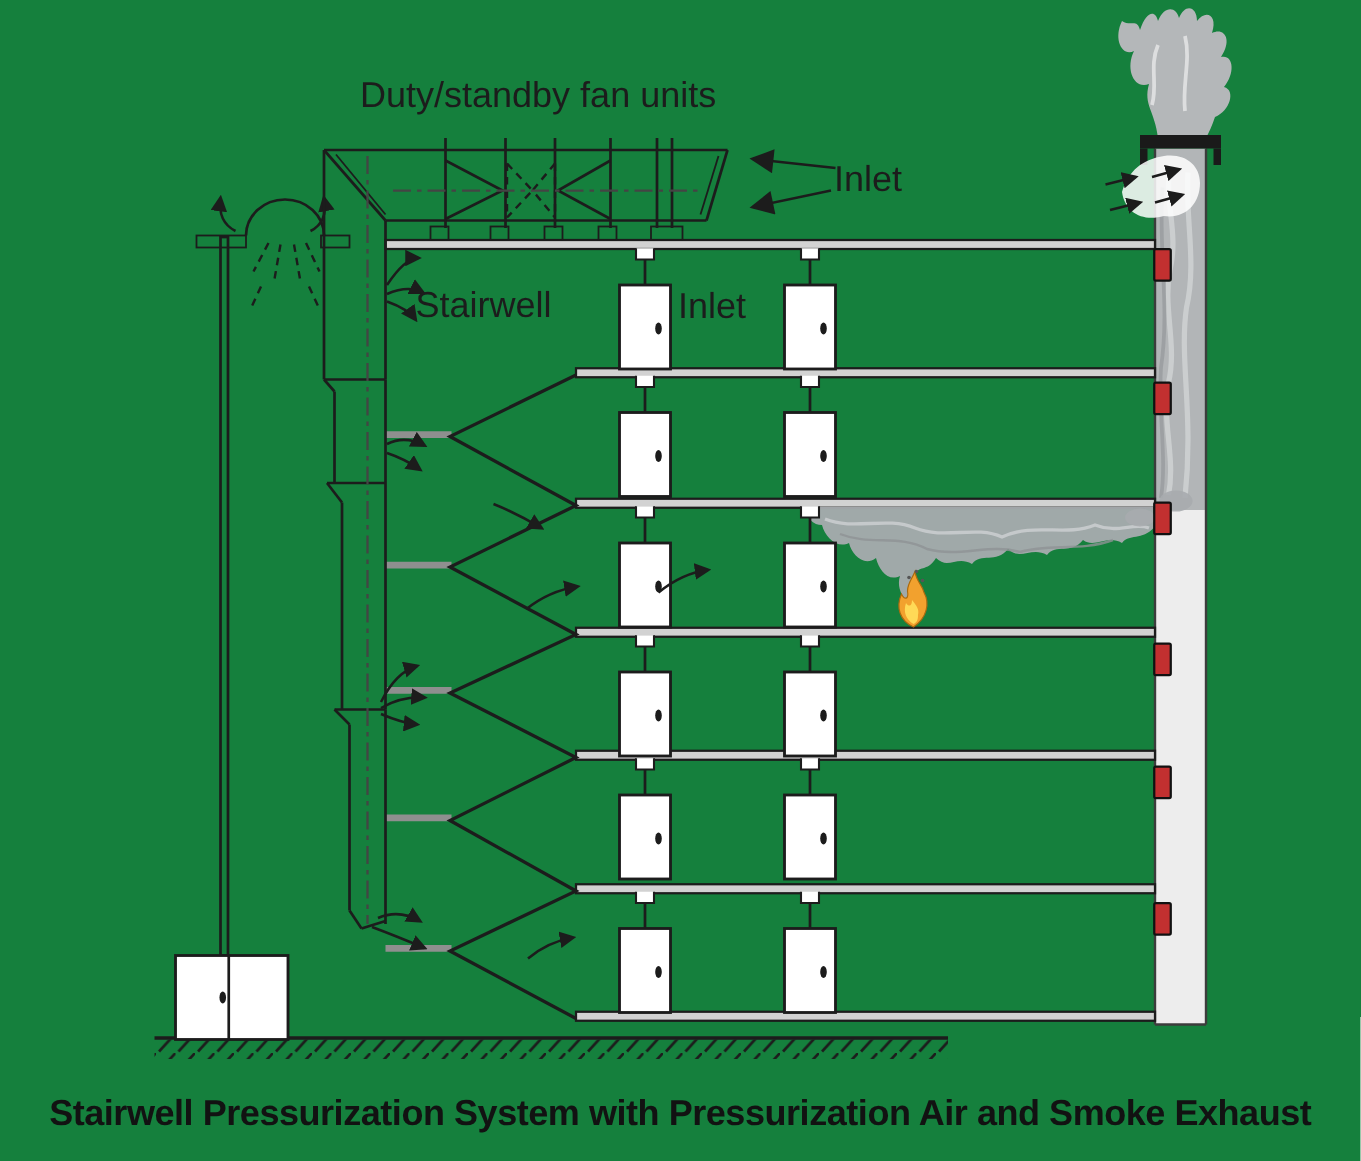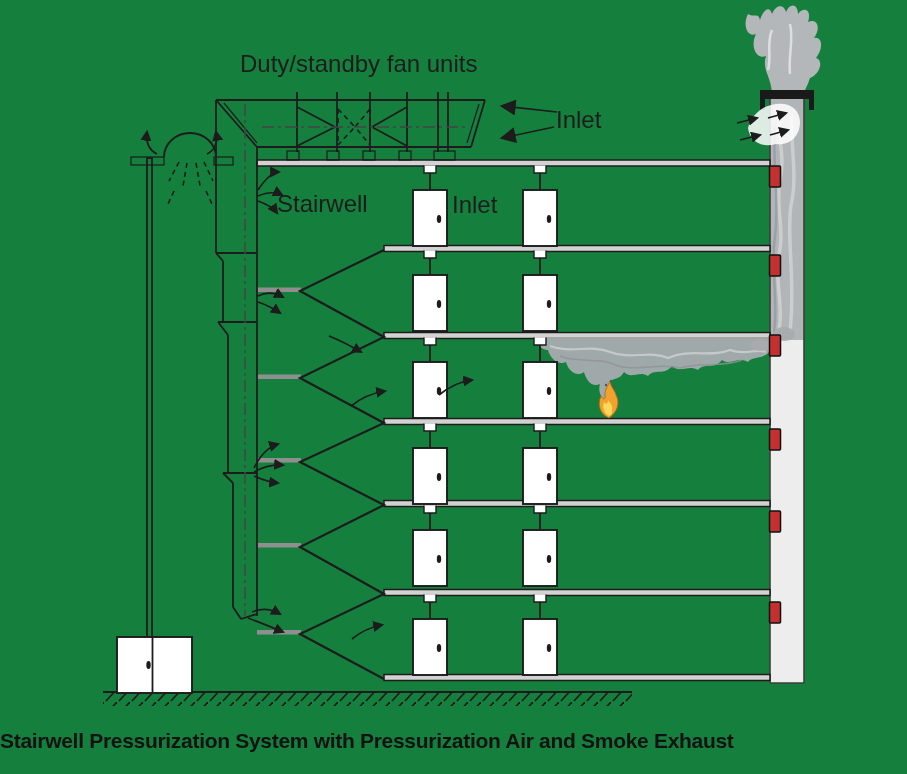--- a/index.html
+++ b/index.html
@@ -5,22 +5,22 @@
   html,body{margin:0;padding:0;background:#ffffff;}
   .stage{position:relative;width:907px;height:774px;background:#15803d;overflow:hidden;
          font-family:Liberation Sans, sans-serif;}
   svg{position:absolute;left:0;top:0;}
   .lbl{position:absolute;color:#1c1c1c;white-space:pre-line;line-height:28px;font-size:24px;}
   #fan-label{left:240px;top:50px;}
   #relief-label{left:78px;top:97px;}
   #inlet-label{left:556px;top:106px;}
   #stairwell-label{left:277px;top:190px;}
   #lobby-label{left:452px;top:191px;}
-  .caption{position:absolute;left:0;right:0;top:729px;
-           font-weight:bold;font-size:21px;letter-spacing:-0.3px;color:#121212;}
+  .caption{position:absolute;left:0;right:0;top:729px;text-align:center;
+           font-weight:bold;font-size:24px;letter-spacing:-0.3px;color:#121212;}
   
   .s{stroke:var(--ink);stroke-width:1.8;fill:none;}
   .s2{stroke:var(--ink);stroke-width:2.2;fill:none;}
   .thin{stroke:var(--ink);stroke-width:1.2;fill:none;}
   .door{stroke:var(--ink);stroke-width:1.9;fill:#ffffff;}
   .notch{stroke:var(--ink);stroke-width:1.4;fill:#ffffff;}
   .ink{fill:var(--ink);}
   .slab{fill:var(--slab_fill);stroke:var(--ink);stroke-width:1.5;}
   .landing{fill:var(--landing_gray);}
   .dash{stroke:var(--ink);stroke-width:1.6;fill:none;stroke-dasharray:5 4;}

